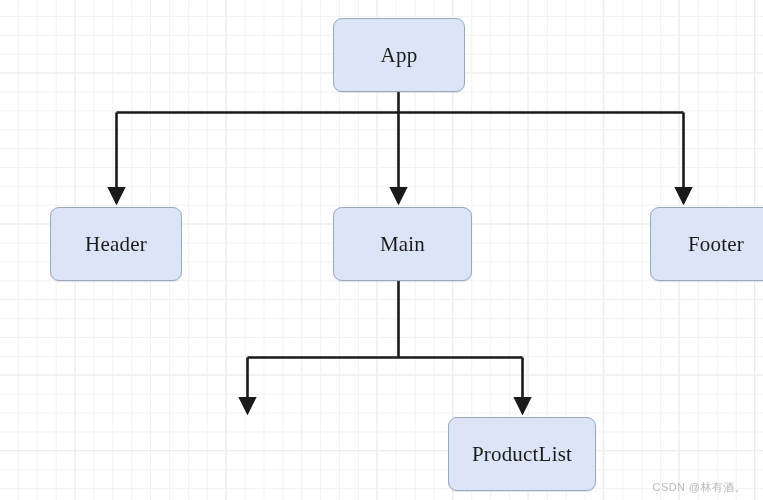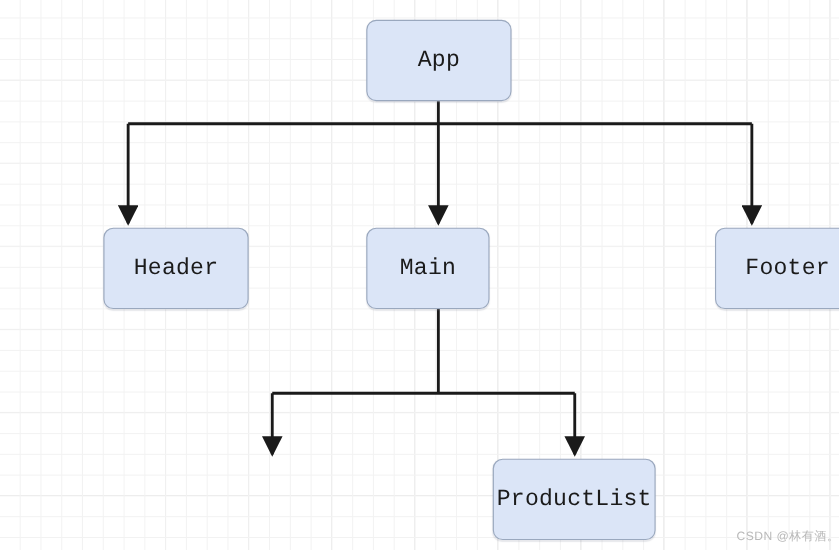--- a/index.html
+++ b/index.html
@@ -39,30 +39,30 @@
     box-sizing: border-box;
     background: #dbe5f7;
     border: 1.4px solid #9aa8be;
     border-radius: 9px;
     display: flex;
     align-items: center;
     justify-content: center;
     box-shadow: 0 1px 1px rgba(120,130,150,0.18);
   }
   .node-label {
-    font-family: Liberation Mono, monospace;
+    font-family: Liberation Serif, serif;
     font-size: 21px;
     color: #1b1b1b;
     letter-spacing: 0.2px;
     line-height: 1;
     white-space: nowrap;
   }
   #watermark {
     position: absolute;
-    right: 0;
+    right: 17px;
     bottom: 5px;
     font-family: "Liberation Sans", sans-serif;
     font-size: 11px;
     color: #b9b9b9;
     white-space: nowrap;
     letter-spacing: 0.4px;
   }
 </style>
 </head>
 <body>
@@ -92,25 +92,25 @@
 
     <path d="M 247.5 357.5 L 247.5 413" fill="none" stroke="#1a1a1a" stroke-width="2.6" marker-end="url(#arrow)"></path>
 
     <path d="M 522.5 357.5 L 522.5 413" fill="none" stroke="#1a1a1a" stroke-width="2.6" marker-end="url(#arrow)"></path>
   </svg>
 
   <div class="node" style="left:333px; top:18px; width:132px; height:74px;">
     <span class="node-label">App</span>
   </div>
 
-  <div class="node" style="left:50px; top:207px; width:132px; height:74px;margin-left:44px;">
+  <div class="node" style="left:50px; top:207px; width:132px; height:74px;">
     <span class="node-label">Header</span>
   </div>
 
-  <div class="node" style="left:333px; top:207px; width:112px; height:74px;">
+  <div class="node" style="left:333px; top:207px; width:139px; height:74px;">
     <span class="node-label">Main</span>
   </div>
 
   <div class="node" style="left:650px; top:207px; width:132px; height:74px;">
     <span class="node-label">Footer</span>
   </div>
 
 
   <div class="node" style="left:448px; top:417px; width:148px; height:74px;">
     <span class="node-label">ProductList</span>

